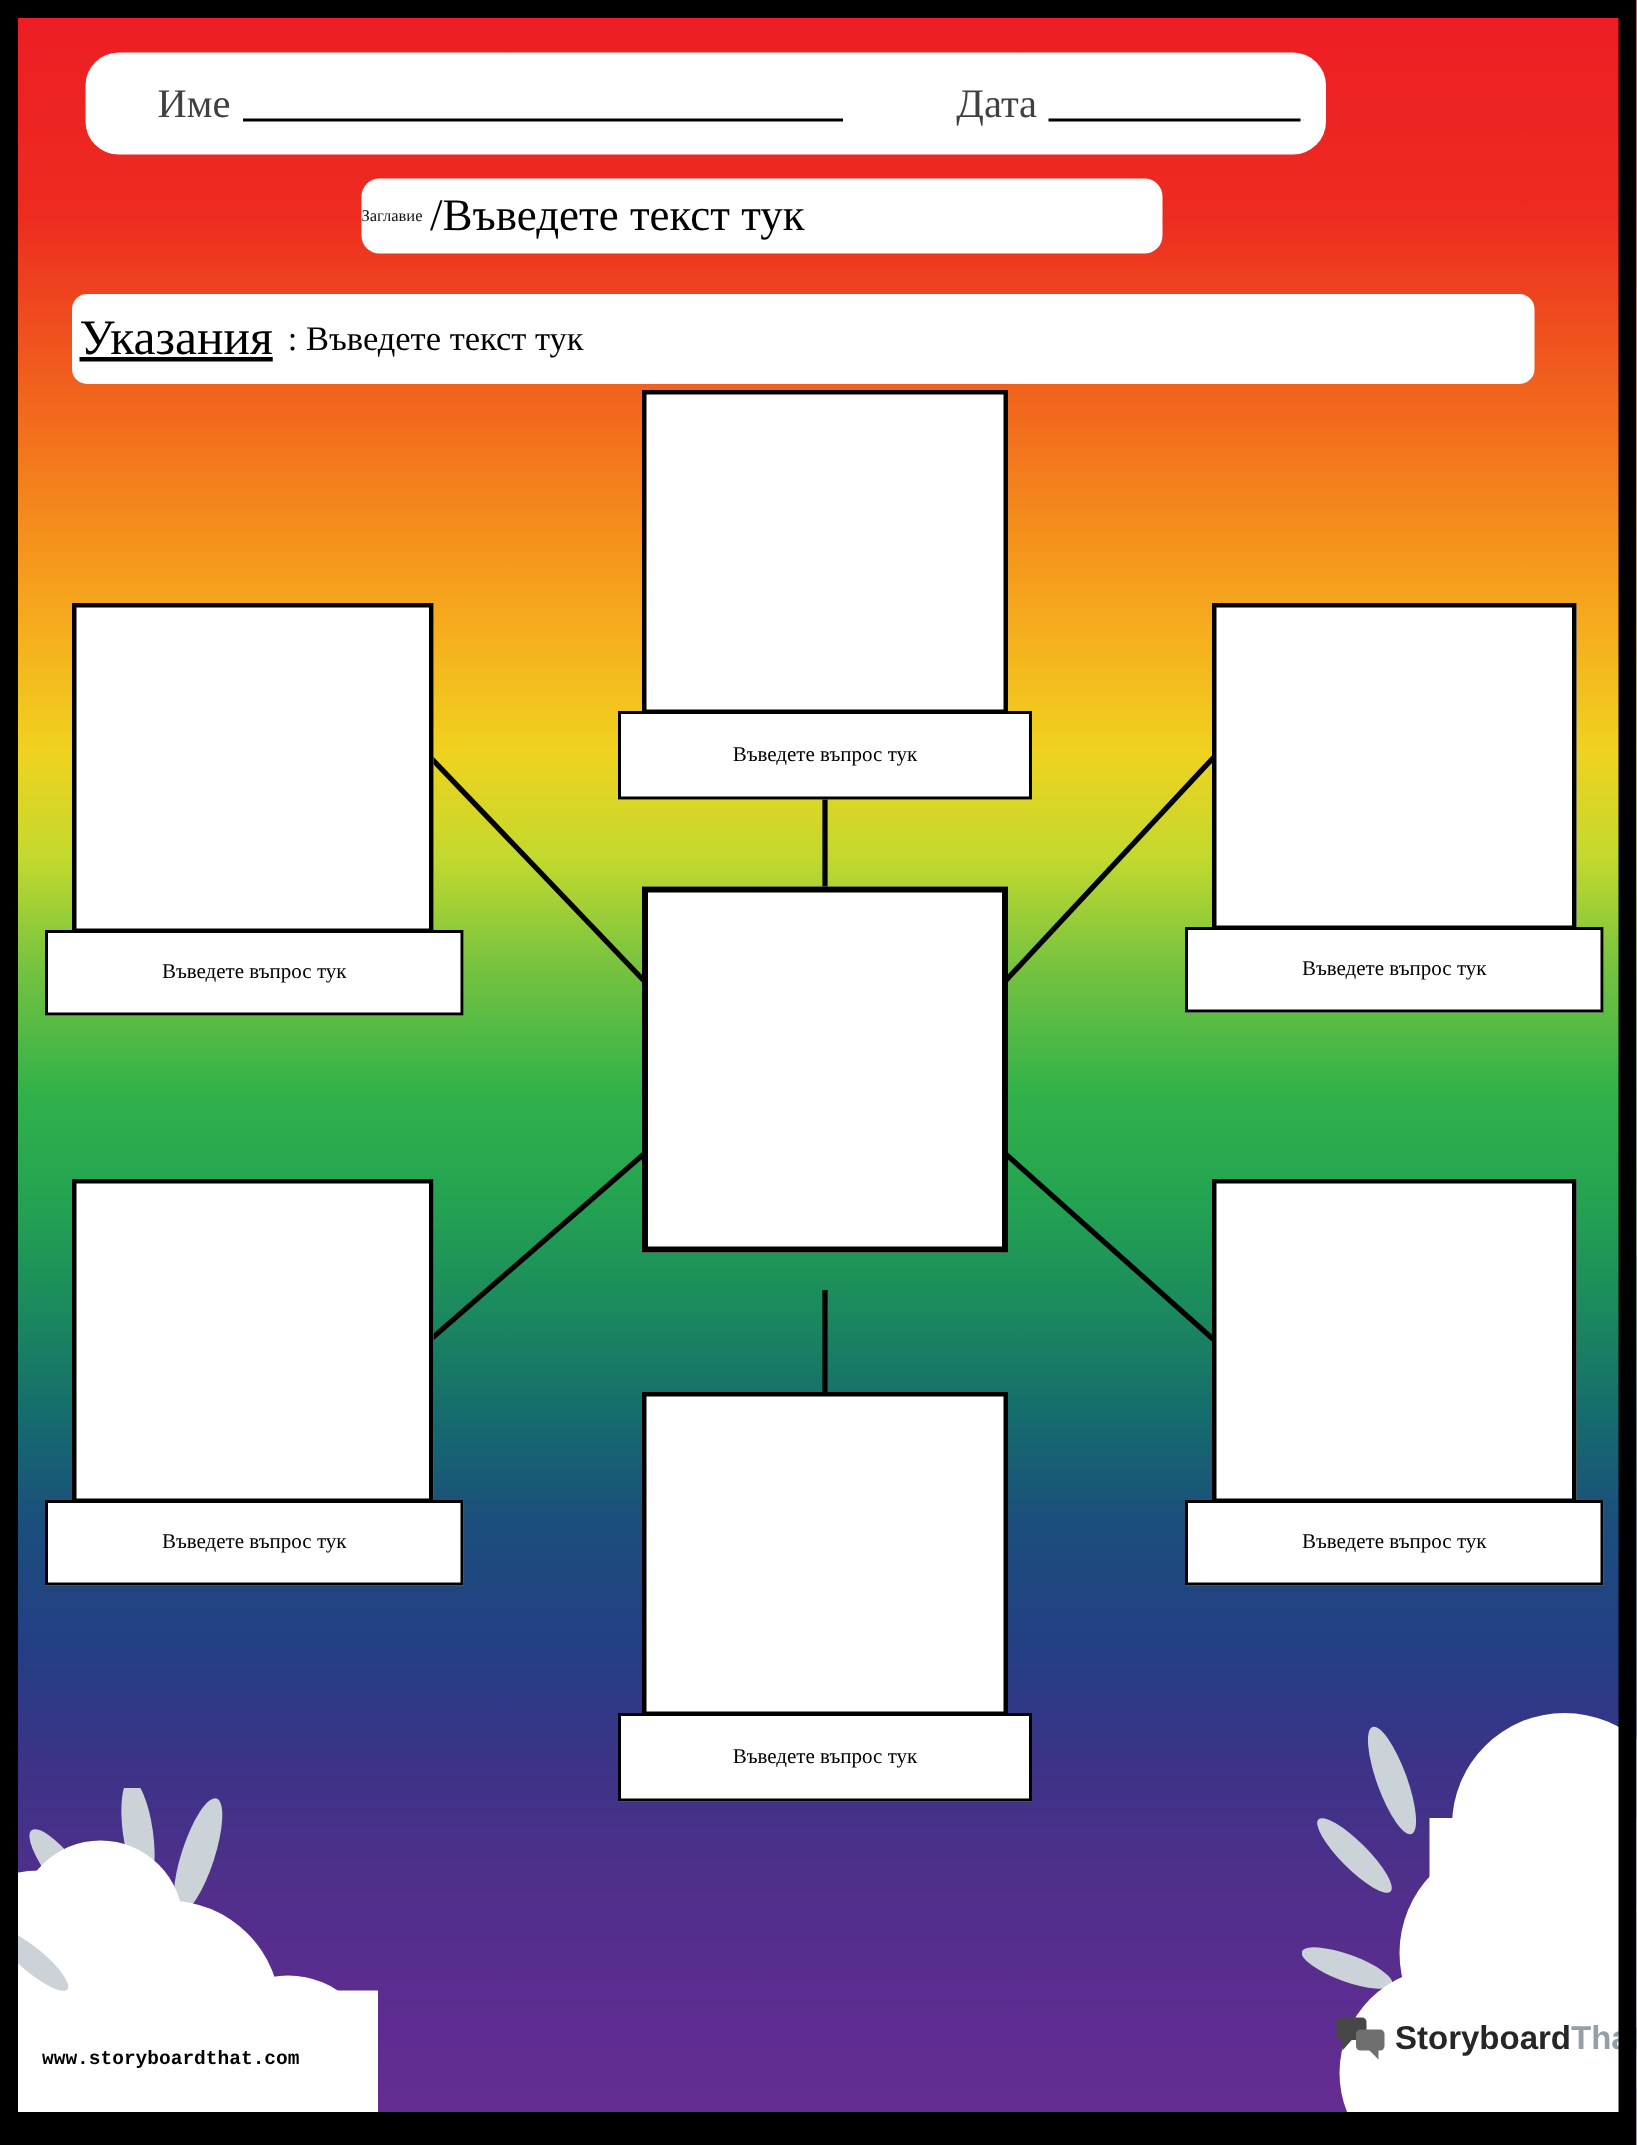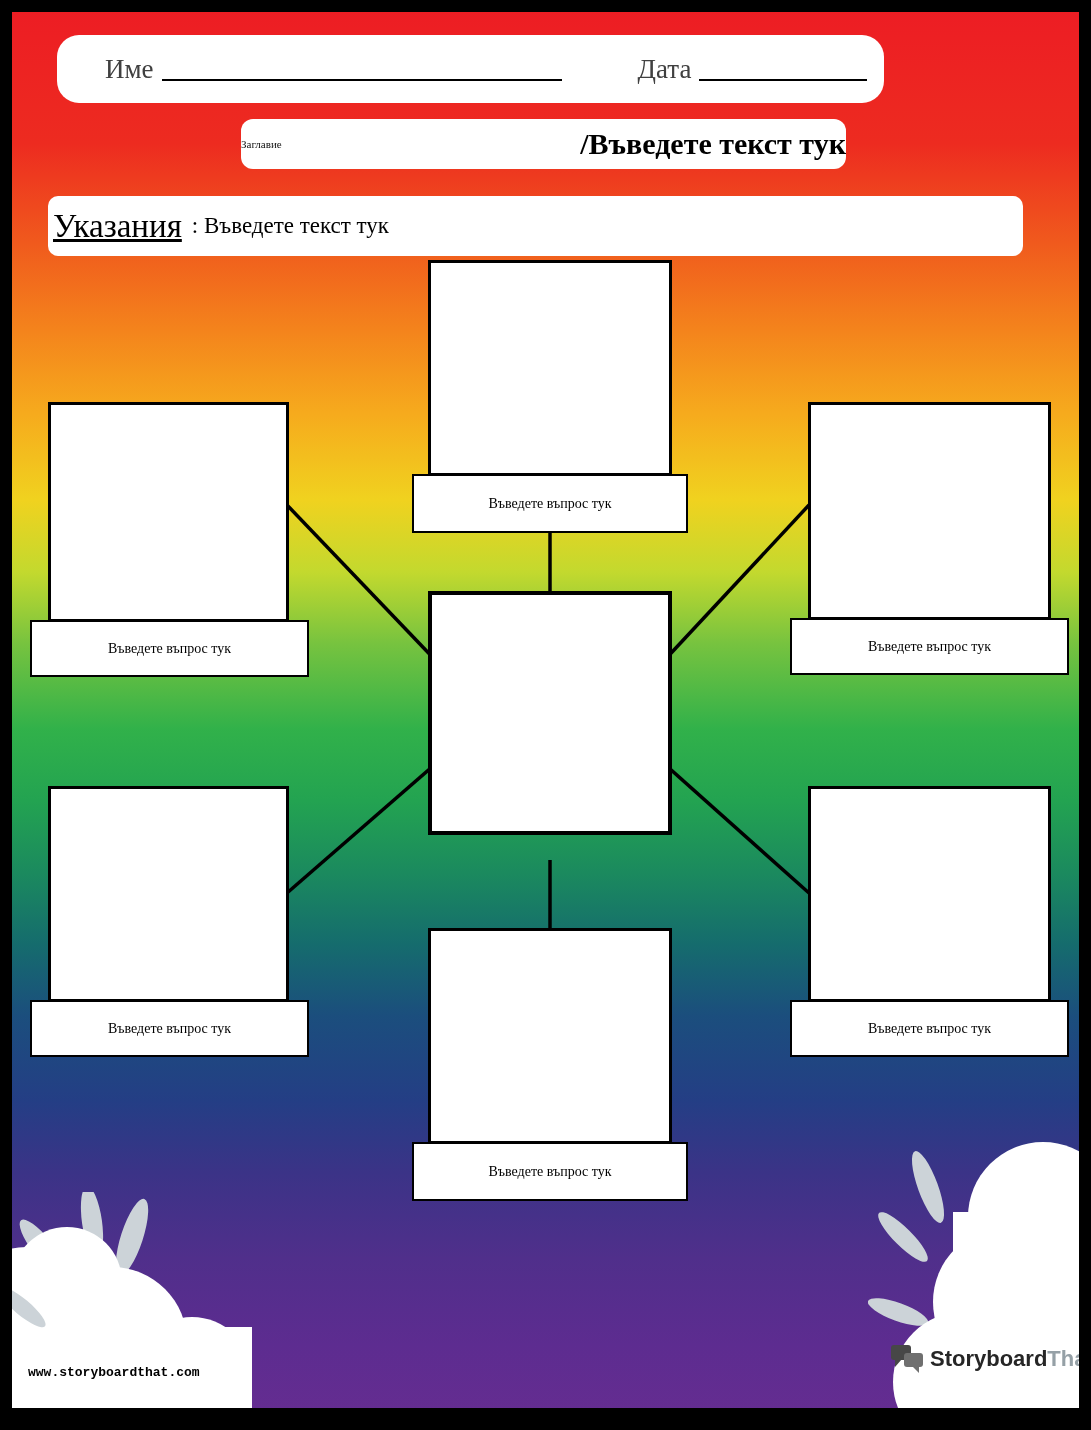--- a/index.html
+++ b/index.html
@@ -26,25 +26,25 @@
     left:57px; top:35px; width:827px; height:68px; border-radius:22px;
     display:flex; align-items:center; font-size:27px; color:#404040;
   }
   .name-date .lbl-name { margin-left:48px; }
   .write-line { display:inline-block; border-bottom:2px solid #000; height:24px; }
   .line-name { width:400px; margin-left:8px; }
   .lbl-date { margin-left:76px; }
   .line-date { width:168px; margin-left:8px; }
 
   .title-panel {
-    left:241px; top:119px; width:605px; height:50px; border-radius:12px;
-    display:flex; align-items:center; justify-content:space-between;
+    left:241px; top:119px; width:534px; height:50px; border-radius:12px;
+    display:flex; align-items:center; justify-content:flex-start;
   }
   .title-small { font-size:11px; color:#111; margin-right:5px; }
-  .title-big { font-size:30px; color:#000;font-weight:bold; }
+  .title-big { font-size:30px; color:#000; }
 
   .instructions {
     left:48px; top:196px; width:975px; height:60px; border-radius:10px;
     display:flex; align-items:center; padding-left:5px;
   }
   .instr-label { font-size:33px; text-decoration:underline; color:#000; }
   .instr-text { font-size:23px; margin-left:10px; color:#000; }
 
   .connectors { position:absolute; inset:0; z-index:1; }
 

